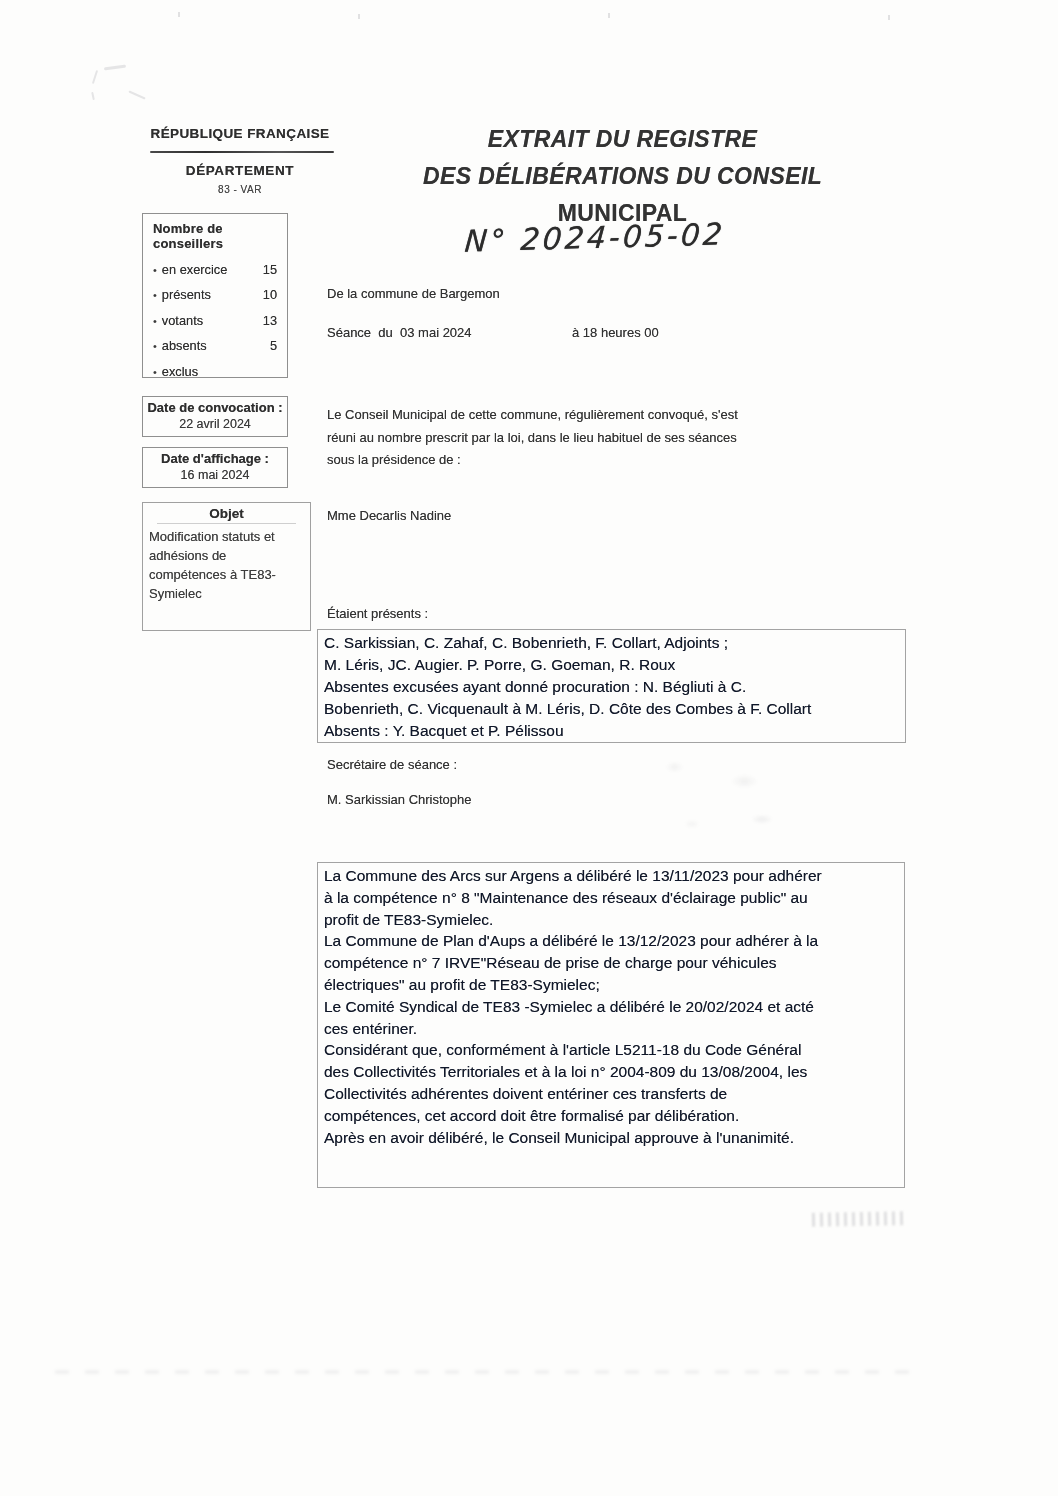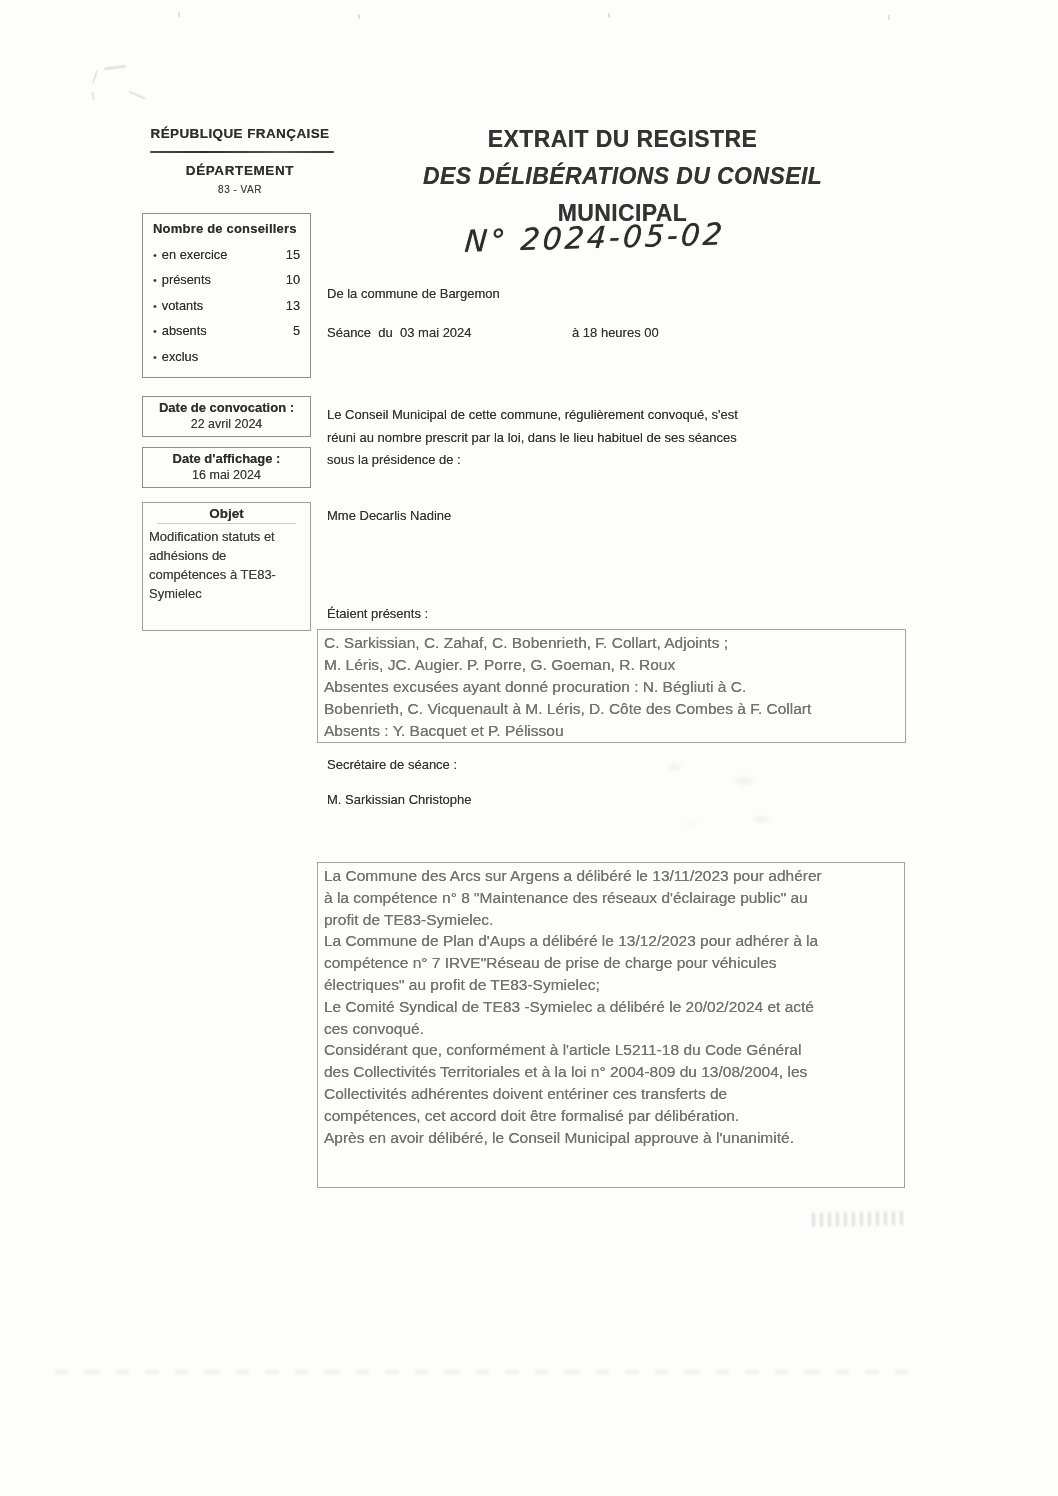--- a/index.html
+++ b/index.html
@@ -34,40 +34,40 @@
     left: 140px; top: 184px; width: 200px;
     text-align: center; font-size: 10px; color: #474747; letter-spacing: 0.5px;
   }
 
   
   .panel {
     border: 1px solid #8f8f8f;
     background: #fdfdfc;
     box-sizing: border-box;
   }
-  .counts-box { left: 142px; top: 213px; width: 169px; height: 165px; padding: 7px 10px 0 10px; }
+  .counts-box { left: 142px; top: 213px; width: 146px; height: 165px; padding: 7px 10px 0 10px; }
   .counts-title { font-weight: bold; font-size: 13px; letter-spacing: 0.2px; }
   .count-row { display: flex; align-items: baseline; margin-top: 10.5px; font-size: 12.8px; }
   .count-bullet { margin-right: 5px; font-size: 11px; color: #3a3a3a; }
   .count-label { flex: 1; }
   .count-value { text-align: right; }
 
-  .date-box { left: 142px; width: 169px; height: 41px; text-align: center; padding-top: 3px; }
+  .date-box { left: 142px; width: 146px; height: 41px; text-align: center; padding-top: 3px; }
   .convocation-box { top: 396px; }
   .affichage-box { top: 447px; }
   .date-box .box-title { font-weight: bold; font-size: 13px; }
   .date-box .box-value { font-size: 12.5px; margin-top: 2px; color: #3a3a3a; }
 
   .objet-box { left: 142px; top: 502px; width: 169px; height: 129px; padding: 3px 6px 0 6px; border-color: #a0a0a0; }
   .objet-title { text-align: center; font-weight: bold; font-size: 13.5px; border-bottom: 1px solid #cfcfcf; padding-bottom: 2px; width: 90%; margin: 0 auto;}
   .objet-text { font-size: 13px; line-height: 19px; margin-top: 3px; color: #3d3d3d; }
 
   
   .main-title { left: 330px; width: 585px; text-align: center; font-weight: bold; font-size: 23px; letter-spacing: 0.4px; color: #333; }
-  .title-1 { top: 126px; }
+  .title-1 { top: 126px; font-style: italic; }
   .title-2 { top: 163px; font-style: italic; }
   .title-3 { top: 200px; }
   .handwritten-number {
     left: 450px; top: 220px; width: 290px; text-align: center;
     font-family: "DejaVu Sans", sans-serif;
     font-style: italic; font-size: 30px; color: #2c2c2c;
     letter-spacing: 3px;
     transform: rotate(-1.6deg) skewX(-6deg);
     text-shadow: 0 0 0.7px rgba(40,40,40,0.8);
     font-weight: 400;
@@ -81,21 +81,21 @@
   .intro { left: 327px; top: 404px; width: 575px; line-height: 22.5px; }
   .president { left: 327px; top: 508px; }
   .presents-label { left: 327px; top: 606px; }
 
   .text-box {
     border: 1px solid #a3a3a3;
     box-sizing: border-box;
     padding: 2px 6px;
     line-height: 22px;
     font-size: 15.5px;
-    color: #737373;
+    color: #0f172a;
   }
   .presents-box { left: 317px; top: 629px; width: 589px; height: 114px; }
   .secretary-label { left: 327px; top: 757px; }
   .secretary-name { left: 327px; top: 792px; }
   .delib-box { left: 317px; top: 855px; width: 588px; height: 326px; line-height: 21.8px; margin-top: 7px; }
 
   
   .artifact { pointer-events: none; }
   .pencil-smudge { left: 88px; top: 66px; width: 75px; height: 45px; }
   .pencil-smudge span { position: absolute; display: block; background: rgba(60,60,70,0.12); border-radius: 2px; }
@@ -222,21 +222,21 @@
   <div class="abs bodytext secretary-name scan">M. Sarkissian Christophe</div>
 
   <div class="abs text-box delib-box">
     <div class="scan">La Commune des Arcs sur Argens a délibéré le 13/11/2023 pour adhérer</div>
     <div class="scan">à la compétence n° 8 "Maintenance des réseaux d'éclairage public" au</div>
     <div class="scan">profit de TE83-Symielec.</div>
     <div class="scan">La Commune de Plan d'Aups a délibéré le 13/12/2023 pour adhérer à la</div>
     <div class="scan">compétence n° 7 IRVE"Réseau de prise de charge pour véhicules</div>
     <div class="scan">électriques" au profit de TE83-Symielec;</div>
     <div class="scan">Le Comité Syndical de TE83 -Symielec a délibéré le 20/02/2024 et acté</div>
-    <div class="scan">ces convoqué.</div>
+    <div class="scan">ces entériner.</div>
     <div class="scan">Considérant que, conformément à l'article L5211-18 du Code Général</div>
     <div class="scan">des Collectivités Territoriales et à la loi n° 2004-809 du 13/08/2004, les</div>
     <div class="scan">Collectivités adhérentes doivent entériner ces transferts de</div>
     <div class="scan">compétences, cet accord doit être formalisé par délibération.</div>
     <div class="scan">Après en avoir délibéré, le Conseil Municipal approuve à l'unanimité.</div>
   </div>
 
 </div>
 
 </body></html>

